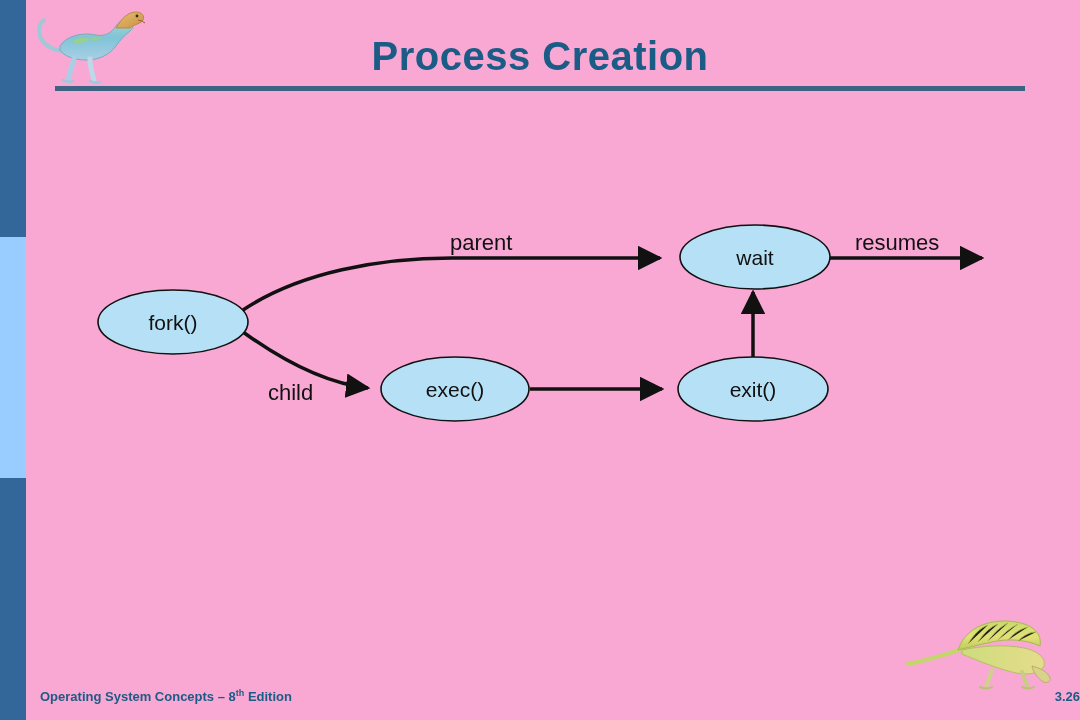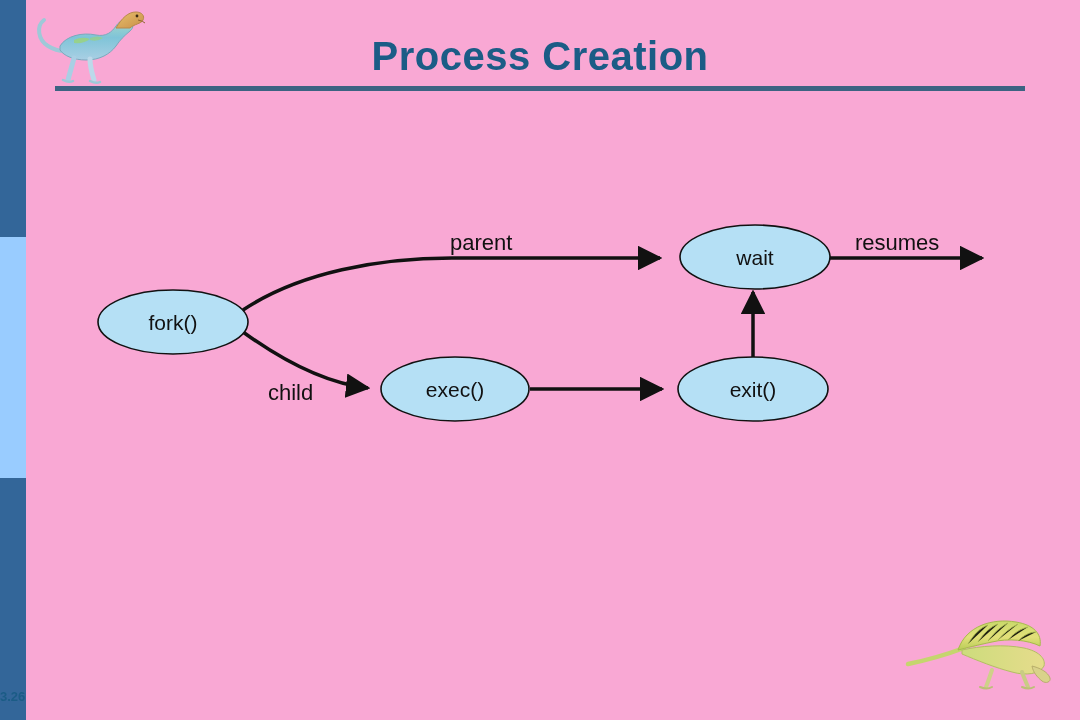--- a/index.html
+++ b/index.html
@@ -87,21 +87,21 @@
     font-weight: bold;
     color: #1b5c86;
     white-space: nowrap;
   }
   #footer-left sup { font-size: 9px; }
   #footer-center {
     position: absolute;
     left: 0;
     bottom: 16px;
     width: 1080px;
-    text-align: left;
+    text-align: right;
     font-size: 13px;
     font-weight: bold;
     color: #1b5c86;
   }
   #footer-right {
     position: absolute;
     right: 14px;
     bottom: 16px;
     font-size: 13px;
     font-weight: bold;
@@ -240,17 +240,18 @@
 
     <path d="M132 56 C140 58 148 62 150 68 C151 72 146 74 142 71
              C137 67 133 62 132 56 Z" fill="#d9d28a" stroke="#b3a966" stroke-width="0.9"></path>
 
     <path d="M92 60 C90 66 88 72 86 77" stroke="#cfd089" stroke-width="4" fill="none" stroke-linecap="round"></path>
     <path d="M122 62 C124 68 126 72 128 77" stroke="#c9cc84" stroke-width="4" fill="none" stroke-linecap="round"></path>
     <path d="M80 77 q7 3 12 0" stroke="#bcbf76" stroke-width="2" fill="none" stroke-linecap="round"></path>
     <path d="M122 77 q7 3 12 0" stroke="#bcbf76" stroke-width="2" fill="none" stroke-linecap="round"></path>
   </svg>
 
+  <div id="footer-left"><span>Operating System Concepts – 8</span><sup>th</sup><span> Edition</span></div>
 
   <div id="footer-center">3.26</div>
 
 
 </div>
 
 </body></html>

